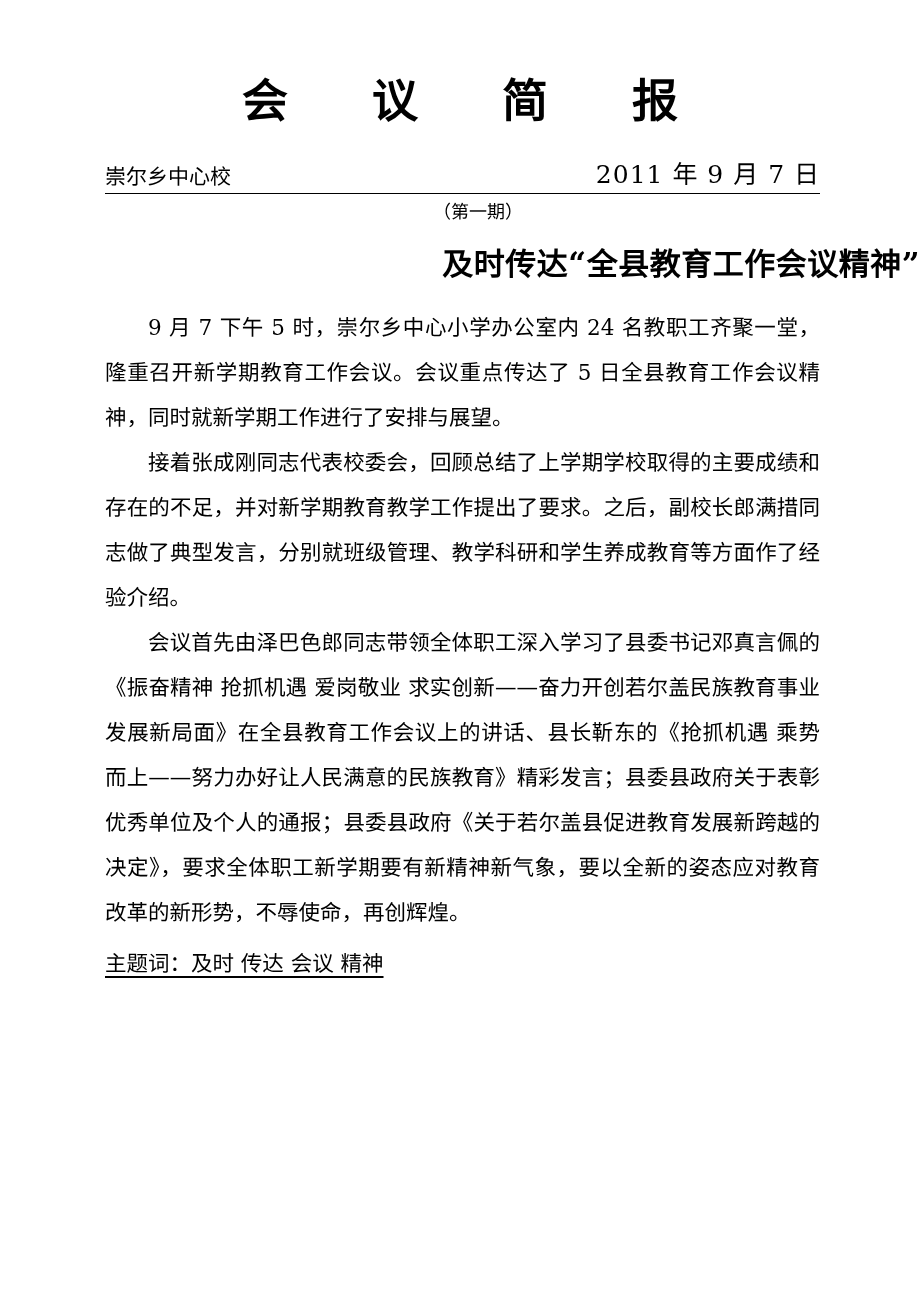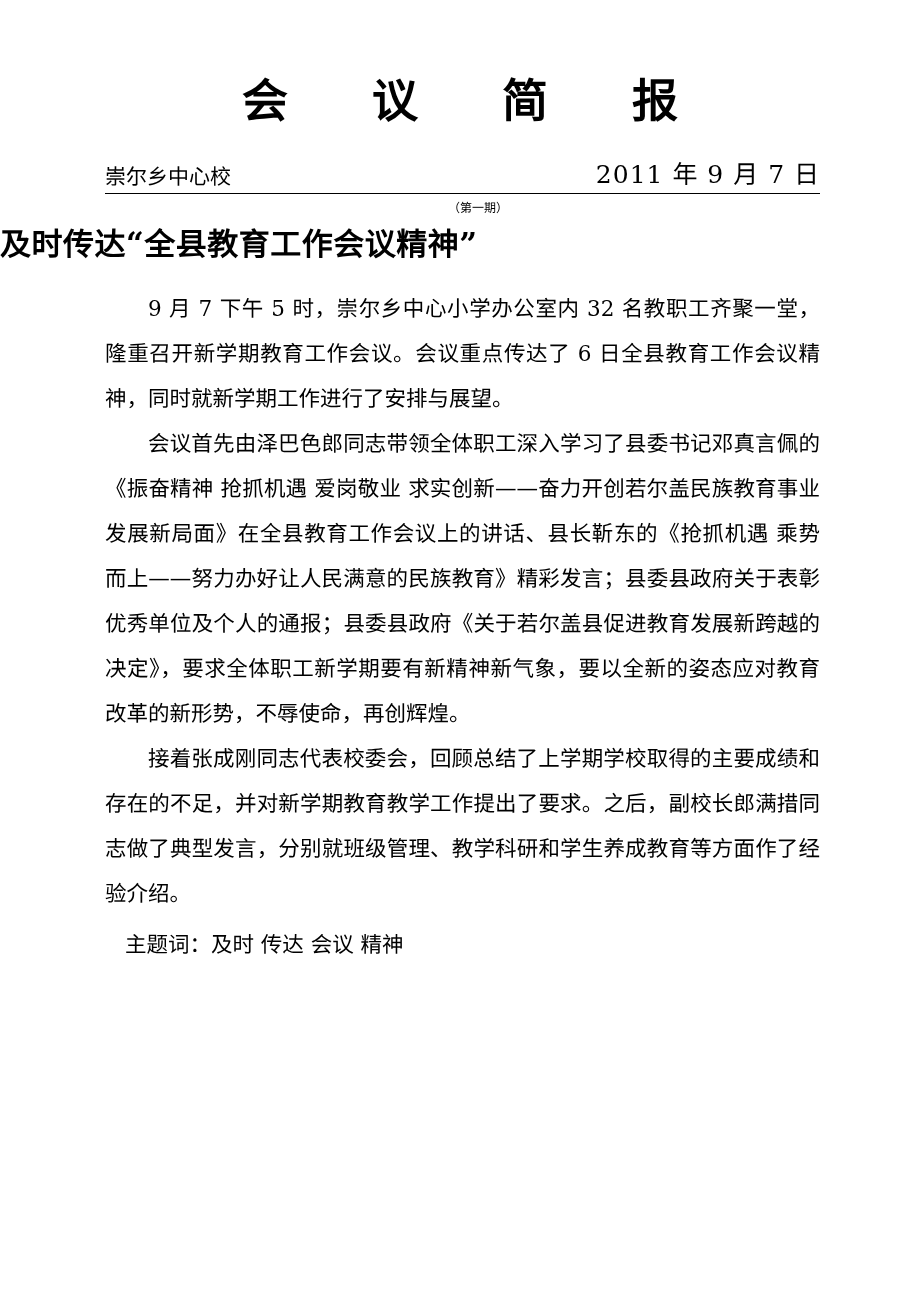--- a/index.html
+++ b/index.html
@@ -54,33 +54,33 @@
     white-space: nowrap;
   }
   .issue-date {
     font-size: 25px;
     white-space: nowrap;
     letter-spacing: 1px;
   }
 
   .issue-number {
     text-align: center;
-    font-size: 12px;
+    font-size: 18px;
     margin-top: 7px;
     line-height: 1.2;
     padding-left: 36px;
   }
 
   
   .headline {
-    text-align: left;
+    text-align: right;
     font-size: 31px;
     font-weight: 700;
     line-height: 1.25;
-    margin-top: 10px;
+    margin-top: 22px;
     letter-spacing: 0.5px;
   }
 
   
   .body-copy {
     margin: 22px 100px 0 105px;
     font-size: 21.5px;
     line-height: 45px;
     text-align: justify;
     text-justify: inter-ideograph;
@@ -89,43 +89,43 @@
     margin: 0;
     text-indent: 2em;
   }
 
   .keywords {
     margin: 6px 100px 0 105px;
     font-size: 21.5px;
     line-height: 45px;
   }
   .keywords span.kw-underline {
+    text-decoration: underline;
     text-underline-offset: 5px;
-    margin-left: 20px;
   }
 </style>
 </head>
 <body>
 
 <div class="page">
 
   <div class="masthead">会 议 简 报</div>
 
   <div class="issue-row">
     <div class="issue-org">崇尔乡中心校</div>
     <div class="issue-date">2011 年 9 月 7 日</div>
   </div>
 
   <div class="issue-number">（第一期）</div>
 
   <div class="headline">及时传达“全县教育工作会议精神”</div>
 
   <div class="body-copy">
-    <p>9 月 7 下午 5 时，崇尔乡中心小学办公室内 32 名教职工齐聚一堂，隆重召开新学期教育工作会议。会议重点传达了 6 日全县教育工作会议精神，同时就新学期工作进行了安排与展望。</p>
+    <p>9 月 7 下午 5 时，崇尔乡中心小学办公室内 24 名教职工齐聚一堂，隆重召开新学期教育工作会议。会议重点传达了 5 日全县教育工作会议精神，同时就新学期工作进行了安排与展望。</p>
+    <p>接着张成刚同志代表校委会，回顾总结了上学期学校取得的主要成绩和存在的不足，并对新学期教育教学工作提出了要求。之后，副校长郎满措同志做了典型发言，分别就班级管理、教学科研和学生养成教育等方面作了经验介绍。</p>
     <p>会议首先由泽巴色郎同志带领全体职工深入学习了县委书记邓真言佩的《振奋精神 抢抓机遇 爱岗敬业 求实创新——奋力开创若尔盖民族教育事业发展新局面》在全县教育工作会议上的讲话、县长靳东的《抢抓机遇 乘势而上——努力办好让人民满意的民族教育》精彩发言；县委县政府关于表彰优秀单位及个人的通报；县委县政府《关于若尔盖县促进教育发展新跨越的决定》，要求全体职工新学期要有新精神新气象，要以全新的姿态应对教育改革的新形势，不辱使命，再创辉煌。</p>
-    <p>接着张成刚同志代表校委会，回顾总结了上学期学校取得的主要成绩和存在的不足，并对新学期教育教学工作提出了要求。之后，副校长郎满措同志做了典型发言，分别就班级管理、教学科研和学生养成教育等方面作了经验介绍。</p>
   </div>
 
   <div class="keywords">
     <span class="kw-underline">主题词：及时 传达 会议 精神</span>
   </div>
 
 </div>
 
 </body></html>

